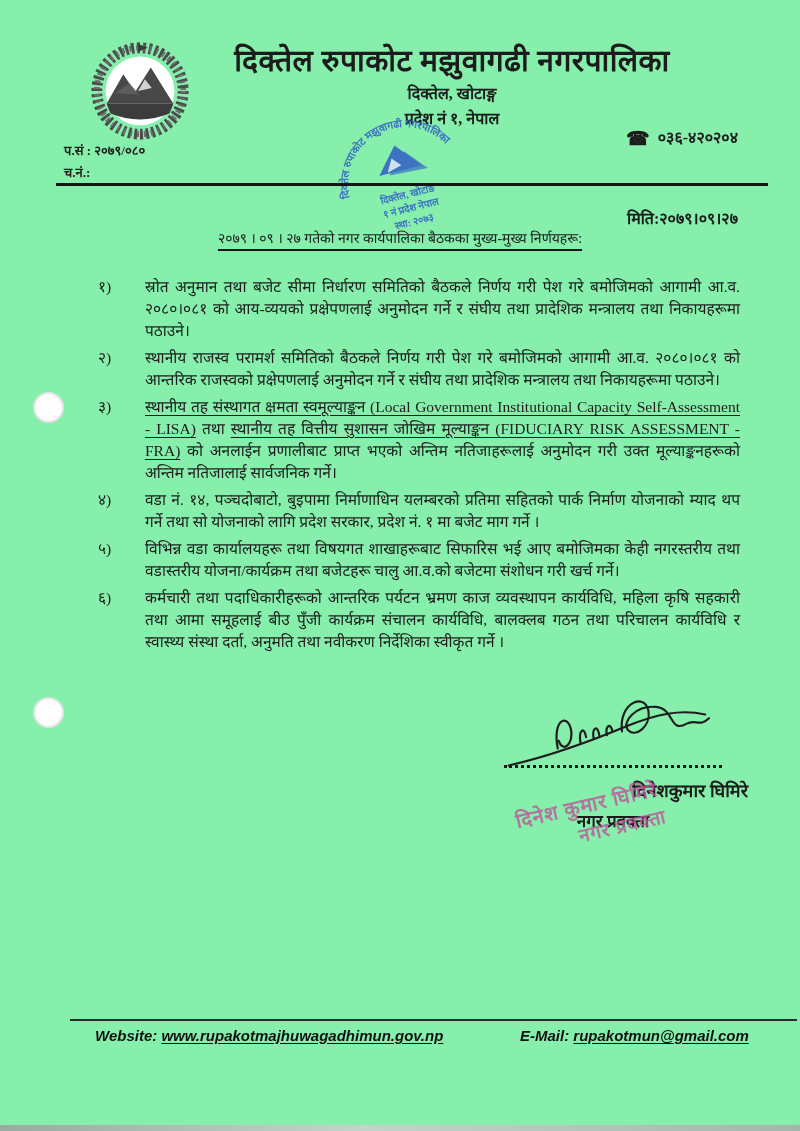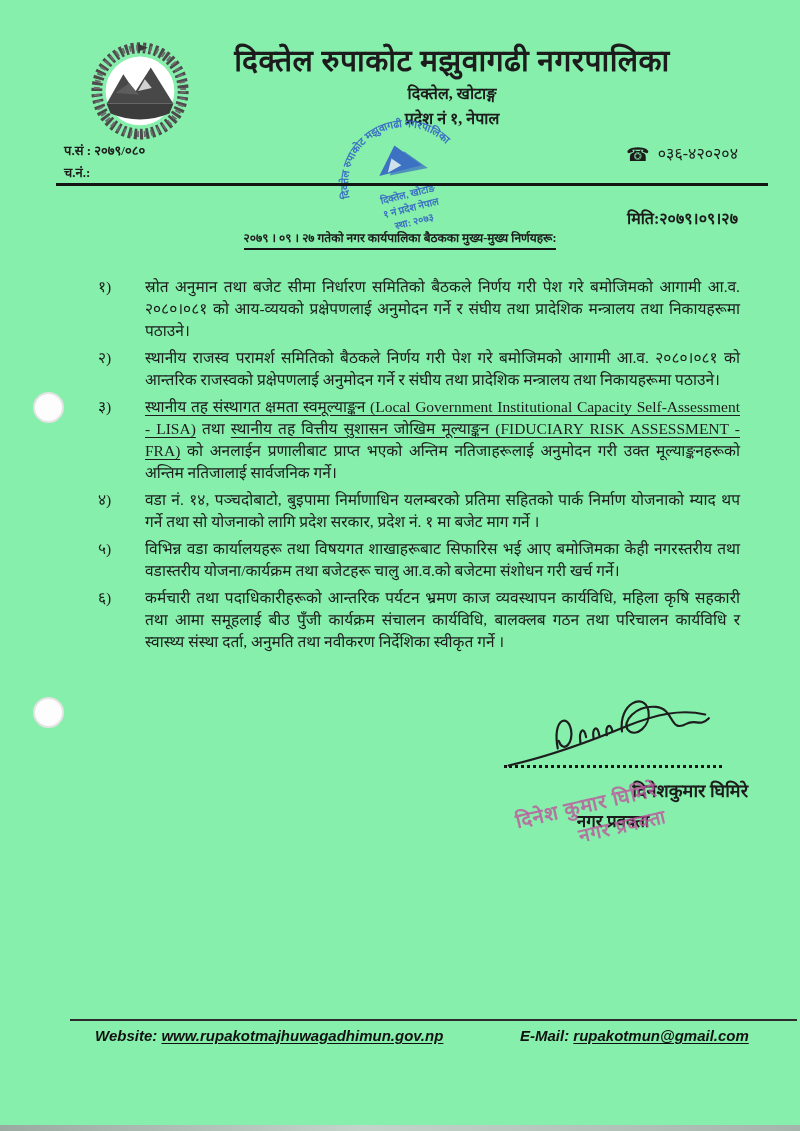--- a/index.html
+++ b/index.html
@@ -8,29 +8,29 @@
     background:#86efac;overflow:hidden;
     font-family:"Liberation Serif","DejaVu Serif",serif;color:#1c1c1c;
   }
   
   .logo{position:absolute;left:86px;top:34px;width:108px;height:108px;}
   .head-block{position:absolute;left:178px;top:44px;width:548px;text-align:center;}
   .muni-name{font-size:30px;font-weight:bold;line-height:1.15;letter-spacing:.5px;white-space:nowrap;}
   .muni-sub{font-size:16px;font-weight:bold;line-height:21px;margin-top:4px;font-family:Liberation Serif, serif;}
   
   .ref-block{position:absolute;left:64px;top:140px;font-size:13px;line-height:22px;font-weight:bold;}
-  .phone-block{position:absolute;right:62px;top:142px;font-size:16px;font-weight:normal;white-space:nowrap;}
+  .phone-block{position:absolute;right:62px;top:126px;font-size:16px;font-weight:bold;white-space:nowrap;}
   .phone-icon{font-size:19px;vertical-align:-2px;margin-right:4px;}
   .rule{position:absolute;left:56px;right:32px;top:183px;height:3px;background:#141414;}
   .date-line{position:absolute;right:62px;top:207px;font-size:16px;font-weight:bold;text-align:right;}
   
   .stamp-blue{position:absolute;left:330px;top:104px;width:150px;height:160px;pointer-events:none;}
   
   .heading-wrap{position:absolute;left:0;right:0;top:228px;text-align:center;}
-  .heading{display:inline-block;font-size:12px;font-weight:bold;border-bottom:2px solid #141414;padding-bottom:2px;}
+  .heading{display:inline-block;font-size:14px;font-weight:normal;border-bottom:2px solid #141414;padding-bottom:2px;}
   
   .decisions{position:absolute;left:98px;right:60px;top:276px;display:flex;flex-direction:column;gap:5px;
              font-size:15.5px;line-height:22px;}
   .decision{display:flex;}
   .num{width:36px;flex:none;}
   .dtext{flex:1;text-align:justify;margin-left:11px;}
   .u{text-decoration:underline;text-underline-offset:3px;}
   
   .sig-block{position:absolute;right:52px;top:688px;width:270px;text-align:center;}
   .sig-svg{display:block;margin:0 auto;width:235px;height:85px;}

